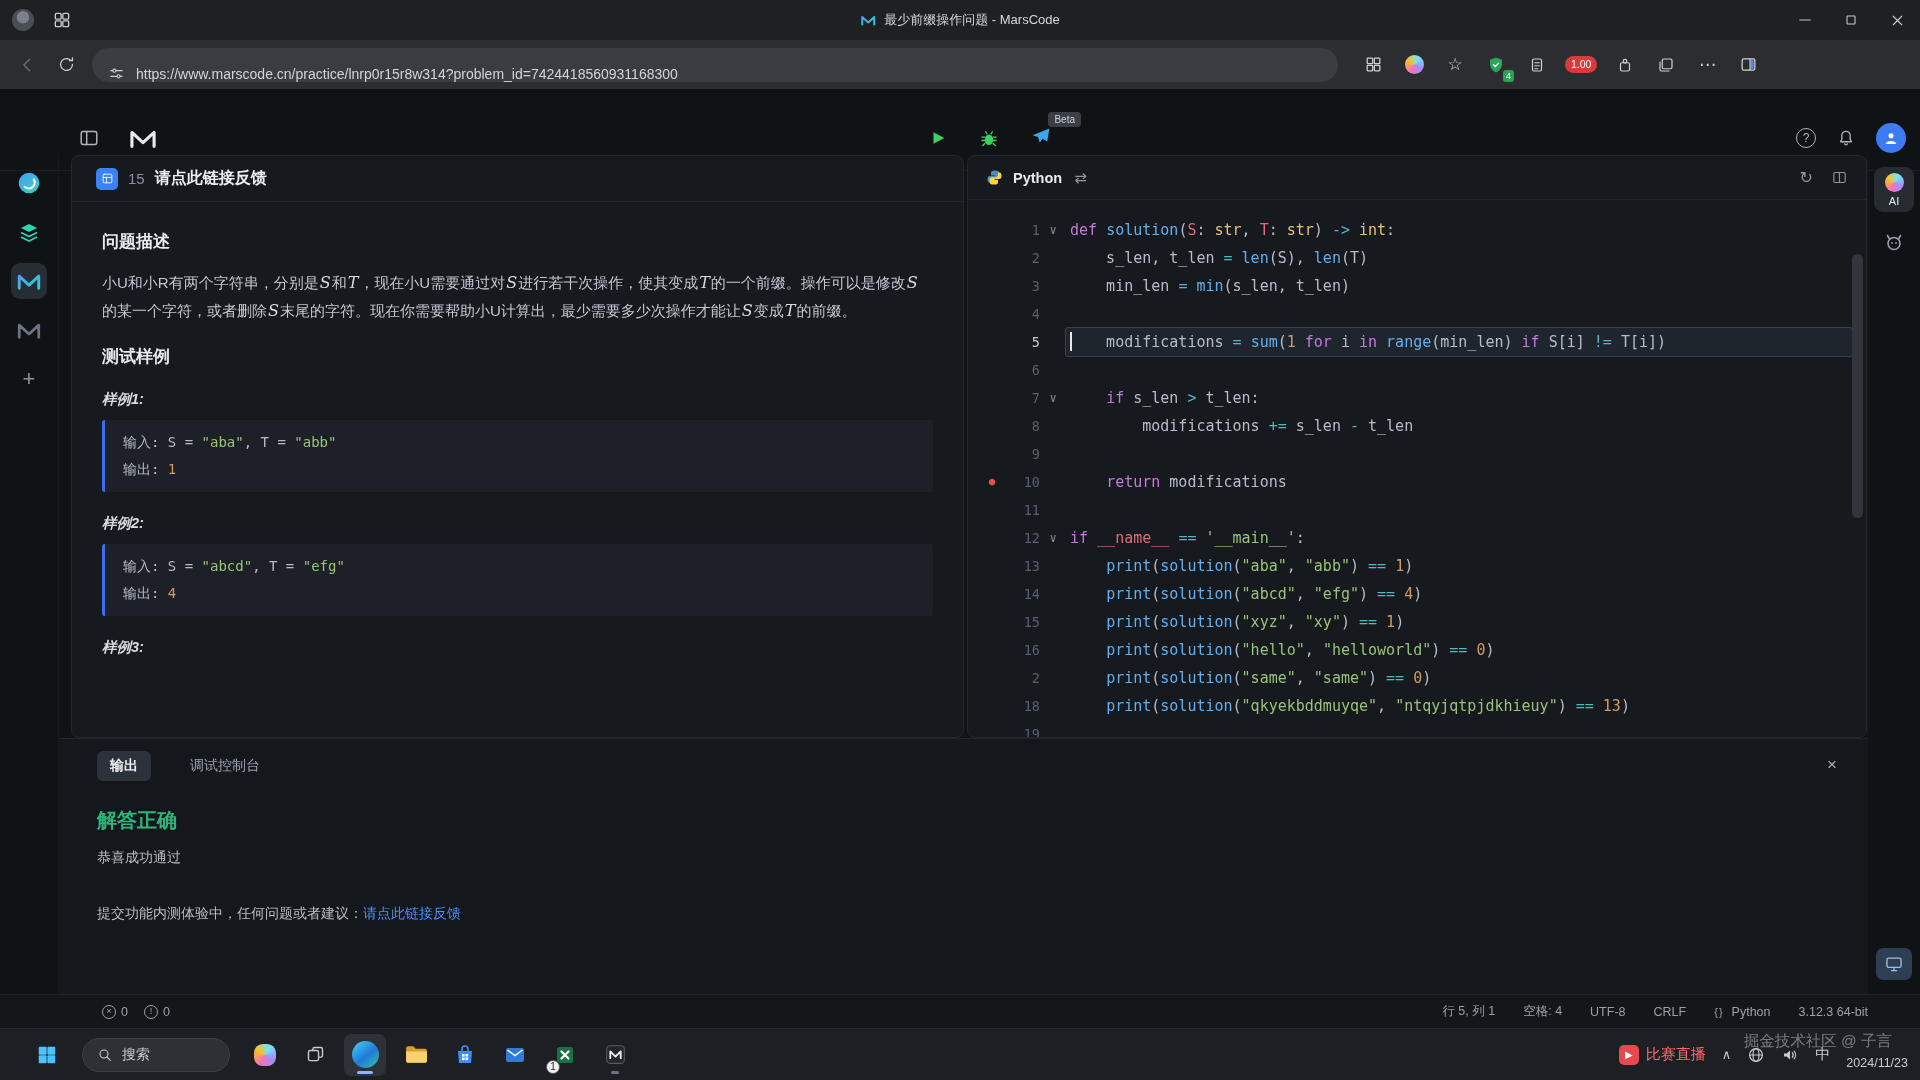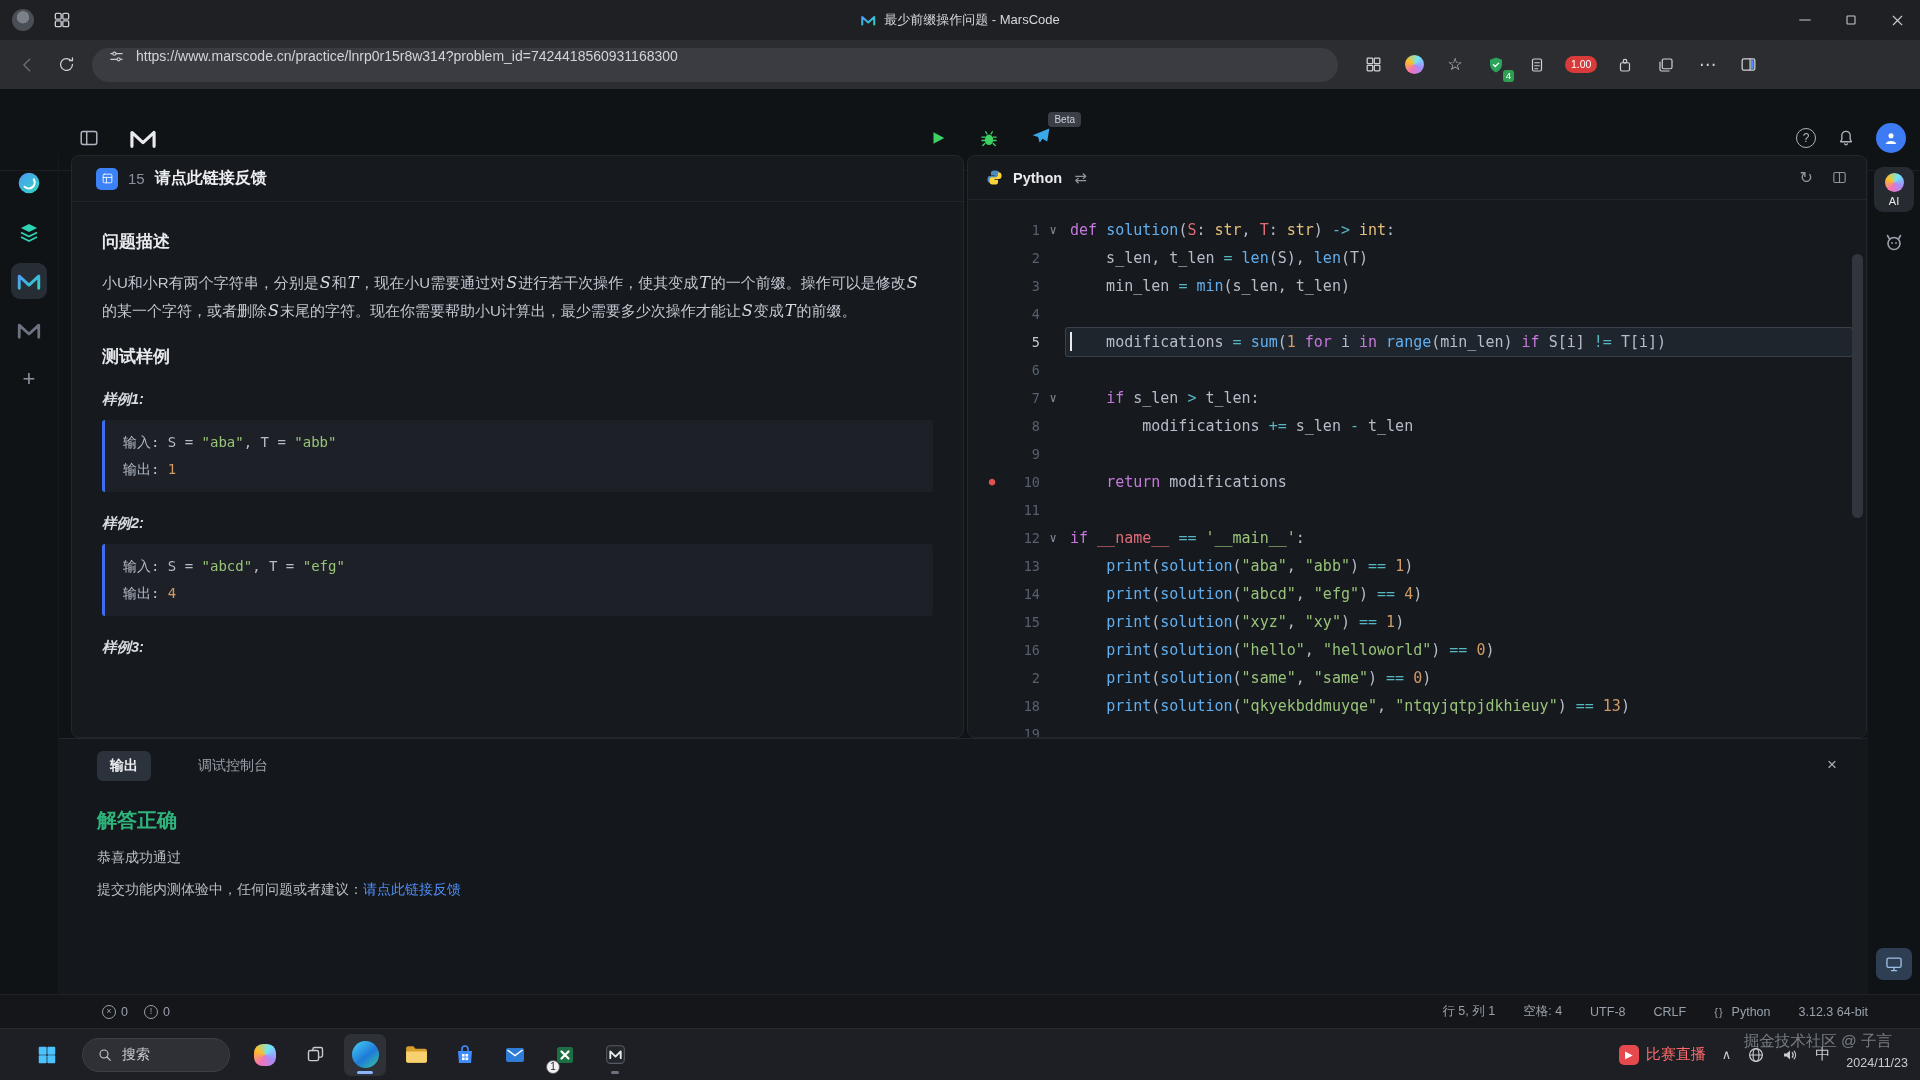--- a/index.html
+++ b/index.html
@@ -12,21 +12,21 @@
   .tb-left { display:flex; align-items:center; gap:18px; padding-left:12px; }
   .tb-avatar { width:22px; height:22px; border-radius:50%; background:radial-gradient(circle at 50% 38%, #7b8089 0 34%, #4a4e55 36%); }
   .tb-title { position:absolute; left:50%; transform:translateX(-50%); height:40px; display:flex; align-items:center; gap:8px; color:#d6d8db; font-size:13px; }
   .tb-controls { margin-left:auto; display:flex; height:100%; }
   .tb-btn { width:46px; height:100%; display:flex; align-items:center; justify-content:center; color:#c8cacd; }
 
   
   .browserbar { position:absolute; top:40px; left:0; right:0; height:49px; background:#2b2d31; display:flex; align-items:center; padding:0 12px; gap:6px; z-index:5; }
   .nav-ic { width:32px; height:32px; display:flex; align-items:center; justify-content:center; color:#cfd1d5; }
   .nav-ic.dim { color:#6b6e74; }
-  .urlfield { width:1246px; height:34px; background:#3a3c41; border-radius:17px; display:flex; align-items:flex-start; gap:11px; padding:0 16px; margin-left:4px; }
+  .urlfield { width:1246px; height:34px; background:#3a3c41; border-radius:17px; display:flex; align-items:flex-end; gap:11px; padding:0 16px; margin-left:4px; }
   .url { color:#d2d4d9; font-size:14px; white-space:nowrap; overflow:hidden; }
   .bicons { display:flex; align-items:center; gap:15px; margin-left:16px; color:#cfd1d5; }
   .bic { position:relative; width:26px; height:26px; display:flex; align-items:center; justify-content:center; }
   .gly { font-size:17px; line-height:1; }
   .orb { width:19px; height:19px; border-radius:50%; background:conic-gradient(from 30deg,#6ee7f8,#a78bfa,#f472b6,#fbbf24,#6ee7f8); }
   .count-badge { position:absolute; right:-5px; bottom:-4px; background:#2ea052; color:#fff; font-size:9.5px; line-height:12px; padding:0 3px; border-radius:3px; }
   .pill-red { background:#d93a3a; color:#fff; font-size:10.5px; border-radius:9px; padding:3px 6px; line-height:1; white-space:nowrap; }
 
   
   .app { position:absolute; top:89px; left:0; right:0; bottom:52px; background:#101316; }
@@ -78,27 +78,27 @@
   .code { flex:1; white-space:pre; color:#b6bdc9; padding-left:4px; margin-right:14px; border-radius:2px; }
   .code-line.active .code { background:#1f252d; box-shadow:0 0 0 1px #3a424d; }
   .code-line.active .ln { color:#c3c9d3; }
   .caret { display:inline-block; width:2px; height:19px; background:#e6e9ee; vertical-align:-4px; margin-right:-2px; }
   .tk-k{color:#c678dd} .tk-f{color:#61afef} .tk-b{color:#61afef} .tk-t{color:#e5c07b}
   .tk-s{color:#98c379} .tk-n{color:#d19a66} .tk-o{color:#56b6c2} .tk-p{color:#b6bdc9} .tk-v{color:#e06c75}
   .scrollbar { position:absolute; right:3px; top:54px; width:11px; height:264px; border-radius:6px; background:#31363e; }
 
   
   .console-panel { position:absolute; left:59px; right:53px; top:649px; height:256px; background:#14171b; border-top:1px solid #23262d; padding:12px 0 0 38px; }
-  .console-tabs { display:flex; align-items:flex-end; gap:34px; }
+  .console-tabs { display:flex; align-items:flex-end; gap:26px; }
   .ctab { font-size:14px; color:#9aa1ab; padding:6px 13px; border-radius:6px; }
   .ctab.active { background:#2c323b; color:#eceef2; font-weight:bold; }
   .console-close { position:absolute; right:30px; top:16px; color:#aab0b8; font-size:17px; }
   .result-title { margin-top:26px; color:#2fb47c; font-size:20px; font-weight:600; }
   .result-sub { margin-top:15px; color:#b9bec6; font-size:14px; }
-  .feedback { margin-top:14px; color:#b9bec6; font-size:14px; }
+  .feedback { margin-top:38px; color:#b9bec6; font-size:14px; }
   .link { color:#4f8ef7; }
 
   
   .statusbar { position:absolute; left:0; right:0; bottom:0; height:34px; background:#14161a; border-top:1px solid #1f2227; display:flex; align-items:center; color:#99a0aa; font-size:12.5px; padding:0 52px 0 102px; }
   .sb-left { display:flex; align-items:center; gap:16px; }
   .sb-item { display:flex; align-items:center; gap:5px; white-space:nowrap; }
   .sb-circle { width:14px; height:14px; border:1.3px solid #99a0aa; border-radius:50%; display:flex; align-items:center; justify-content:center; font-size:9px; line-height:1; }
   .sb-right { margin-left:auto; display:flex; gap:28px; align-items:center; }
   .st-ic { margin-right:5px; font-size:11px; letter-spacing:-1px; }
 

